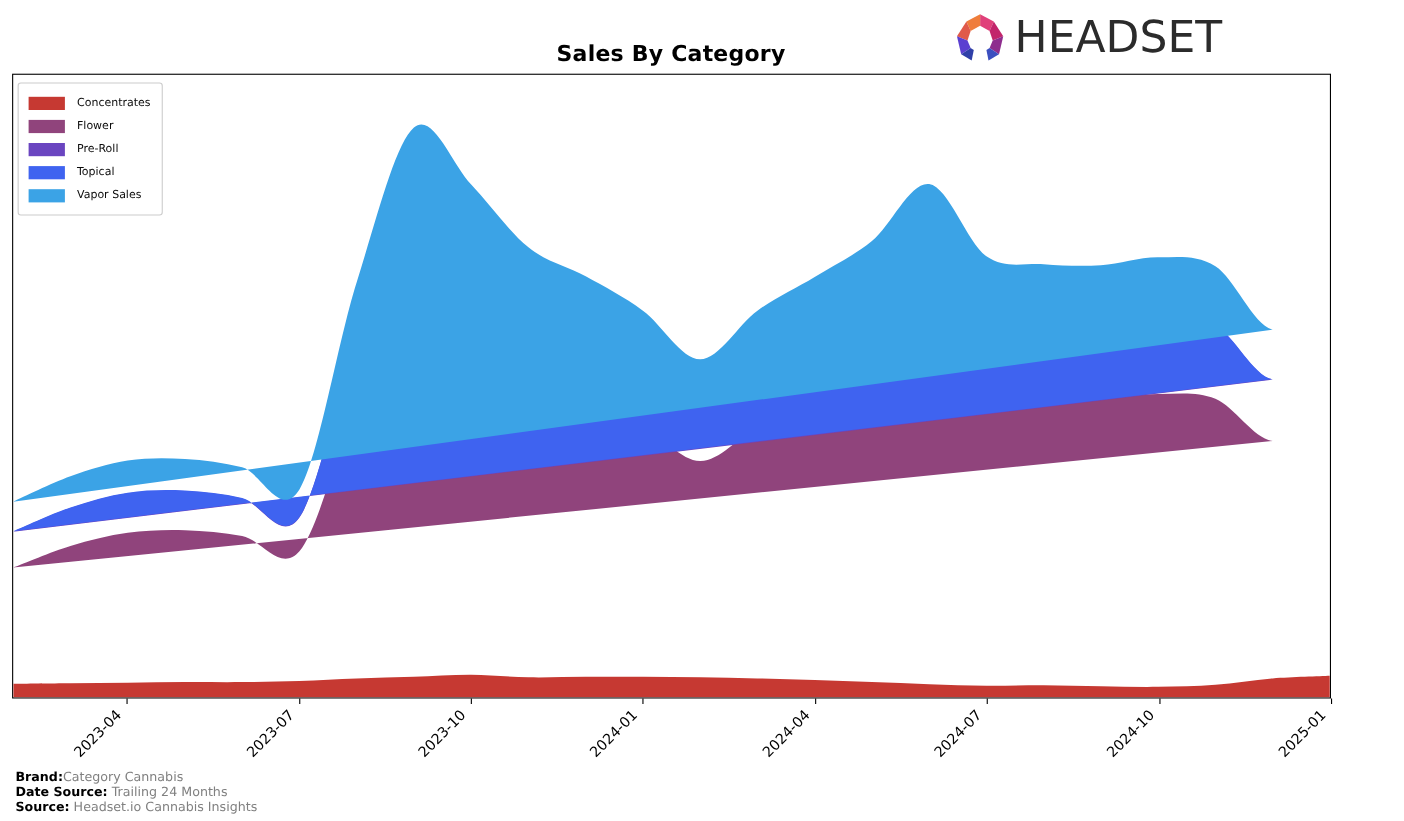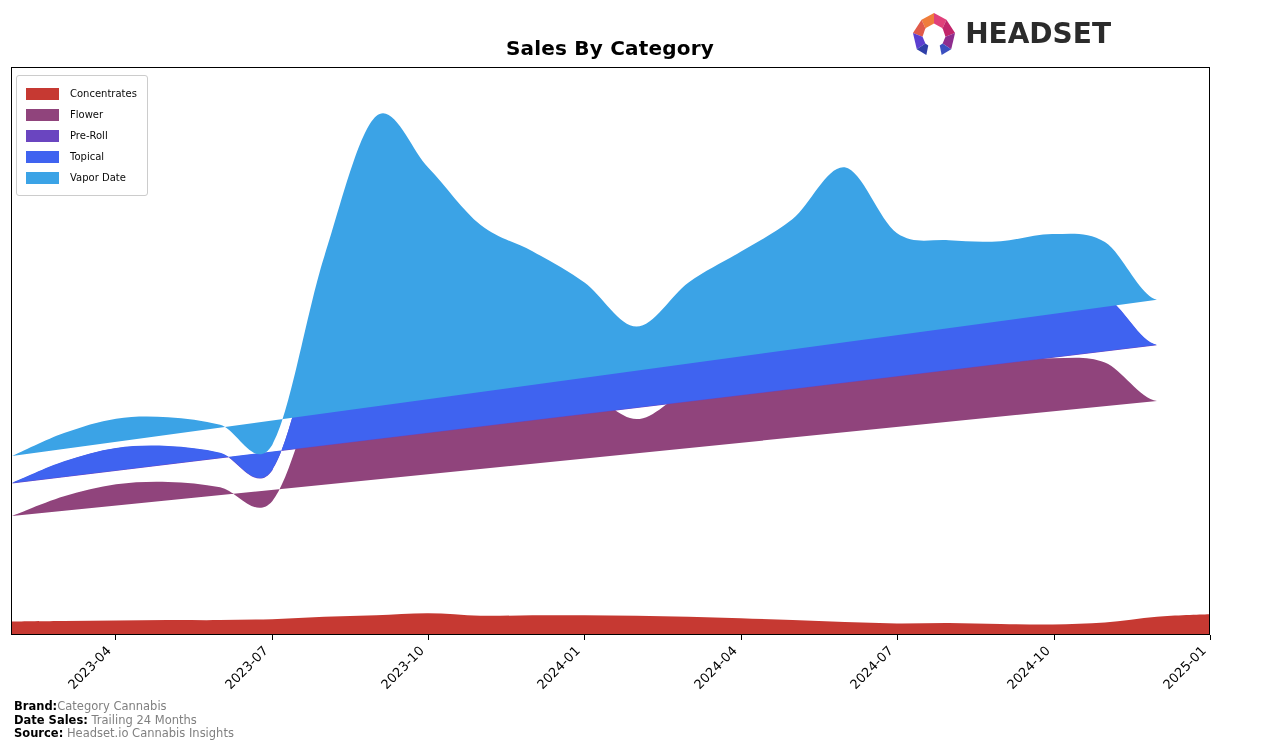--- a/index.html
+++ b/index.html
@@ -20,21 +20,21 @@
     letter-spacing:.2px;
   }
 
   
   .logo{
     position:absolute;right:8px;top:12px;
     display:flex;align-items:center;gap:7px;
   }
   .logo-mark{width:48px;height:44px;display:block;}
   .logo-text{
-    font-size:28px;font-weight:bold;color:#2b2b2b;
+    font-size:40px;font-weight:normal;color:#2b2b2b;
     letter-spacing:0px;line-height:40px;
     font-family:"DejaVu Sans","Liberation Sans",sans-serif;
   }
 
   
   .plot-frame{
     position:absolute;left:11px;top:67px;
     width:1199px;height:568px;
     border:1.3px solid #000;
     box-sizing:border-box;
@@ -120,21 +120,21 @@
       <div class="legend-row">
         <span class="legend-swatch" style="background: rgb(106, 69, 192);"></span>
         <span class="legend-label">Pre-Roll</span>
       </div>
       <div class="legend-row">
         <span class="legend-swatch" style="background: rgb(63, 99, 240);"></span>
         <span class="legend-label">Topical</span>
       </div>
       <div class="legend-row">
         <span class="legend-swatch" style="background: rgb(59, 163, 230);"></span>
-        <span class="legend-label">Vapor Date</span>
+        <span class="legend-label">Vapor Sales</span>
       </div>
     </div>
 
   <div class="xaxis" id="xaxis">
       <div class="tickmark" style="left: 115.261px;"></div>
       <div class="ticklabel" style="left: 49.2609px;">2023-04</div>
       <div class="tickmark" style="left: 271.652px;"></div>
       <div class="ticklabel" style="left: 205.652px;">2023-07</div>
       <div class="tickmark" style="left: 428.043px;"></div>
       <div class="ticklabel" style="left: 362.043px;">2023-10</div>
@@ -148,20 +148,20 @@
       <div class="ticklabel" style="left: 987.609px;">2024-10</div>
       <div class="tickmark" style="left: 1210px;"></div>
       <div class="ticklabel" style="left: 1144px;">2025-01</div>
     </div>
 
   <div class="footer">
     <div>
       <b>Brand:</b><span>Category Cannabis</span>
     </div>
     <div>
-      <b>Date Sales:</b> <span>Trailing 24 Months</span>
+      <b>Date Source:</b> <span>Trailing 24 Months</span>
     </div>
     <div>
       <b>Source:</b> <span>Headset.io Cannabis Insights</span>
     </div>
   </div>
 
 </div>
 
 </body></html>

